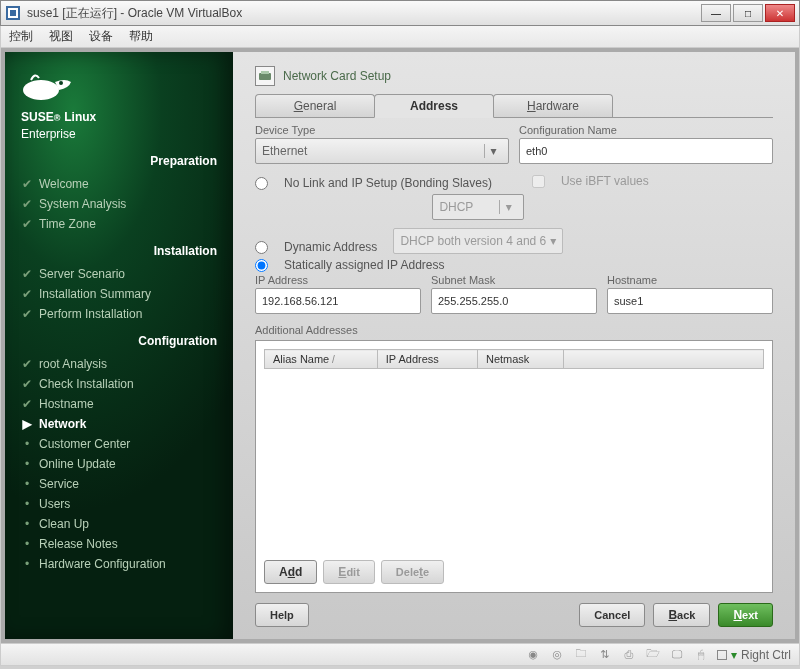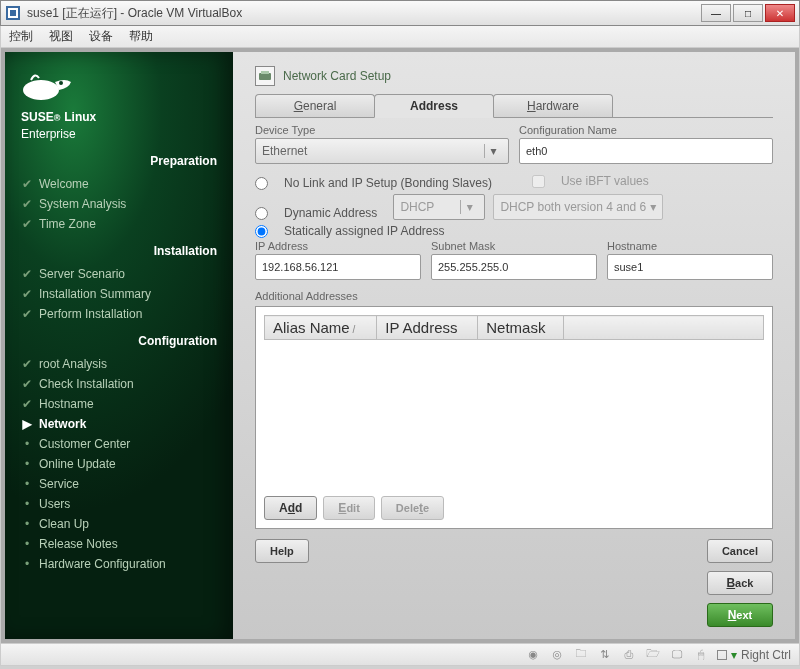--- a/index.html
+++ b/index.html
@@ -44,39 +44,39 @@
 .lbl { font-size:11px; color:#666; }
 .input, .select, .combo { height: 26px; border:1px solid #9a9a9a; background:#fff; padding: 0 6px; font-size:11px; color:#333; border-radius:2px; }
 .select { background: linear-gradient(#f2f2f2,#ddd); display:flex; align-items:center; justify-content:space-between; color:#666; }
 .select .arrow { width:18px; text-align:center; border-left:1px solid #aaa; }
 .select.disabled, .input.disabled { color:#9a9a9a; background:#e8e8e8; }
 .combo.disabled { background:#e8e8e8; color:#9a9a9a; border-color:#bbb; }
 .radio-row, .check-row { display:flex; align-items:flex-end; gap:16px; font-size:11px; color:#555; padding:2px 0; }
 .radio-row input, .check-row input { margin:0; }
 .check-row.disabled { color:#9a9a9a; }
 
-.inline-controls { display:flex; align-items:center; gap:8px; }
+.inline-controls { display:flex; align-items:center; gap:8px;flex-direction:column; }
 .inline-controls .select { width:92px; }
 .inline-controls .combo { width:170px; display:flex; align-items:center; justify-content:space-between; }
 
 .addl-label { font-size:11px; color:#666; margin:4px 0 2px 0; }
 .table-wrap { flex:1; border:1px solid #999; background:#fff; margin-top:2px; display:flex; flex-direction:column; padding:8px; }
 .table-wrap table { width:100%; border-collapse: collapse; }
-.table-wrap th { text-align:left; font-weight:normal; font-size:15px; color:#333; background: linear-gradient(#f2f2f2,#e0e0e0); border:1px solid #bbb; padding:3px 8px; }
+.table-wrap th { text-align:left; font-weight:normal; font-size:11px; color:#333; background: linear-gradient(#f2f2f2,#e0e0e0); border:1px solid #bbb; padding:3px 8px; }
 .table-wrap th.sort::after { content:" /"; color:#888; font-size:10px; }
 .table-body { flex:1; }
 .table-btns { display:flex; gap:6px; padding:8px 0 0 0; }
 
 .btn { height:24px; padding: 0 14px; border:1px solid #8a8a8a; background: linear-gradient(#f0f0f0,#d6d6d6); color:#333; font-size:11px; border-radius:3px; display:inline-flex; align-items:center; justify-content:center; font-weight:bold; }
 .btn.disabled { color:#9a9a9a; border-color:#bbb; }
 .btn.green { background: linear-gradient(#6fbf5f,#3a8a2a); color:#fff; border-color:#2a6a1a; }
 .btn .ul { text-decoration: underline; }
 
 .footer-row { display:flex; justify-content:space-between; margin-top:10px; }
-.footer-row .right { display:flex; gap:8px;flex-direction:column; }
+.footer-row .right { display:flex; gap:8px; }
 
 .statusbar { height: 22px; background: linear-gradient(#f5f5f5,#e2e2e2); border:1px solid #ccc; border-top:none; display:flex; align-items:center; justify-content:flex-end; padding:0 8px; gap:8px; color:#666; font-size:11px; }
 .statusbar .sicon { width:16px; height:16px; display:inline-flex; align-items:center; justify-content:center; font-size:11px; color:#888; }
 .statusbar .label { display:flex; align-items:center; gap:4px; }
 .statusbar .label .box { width:10px;height:10px;border:1px solid #888; }
 </style>
 </head>
 <body>
 
 <div class="titlebar">

